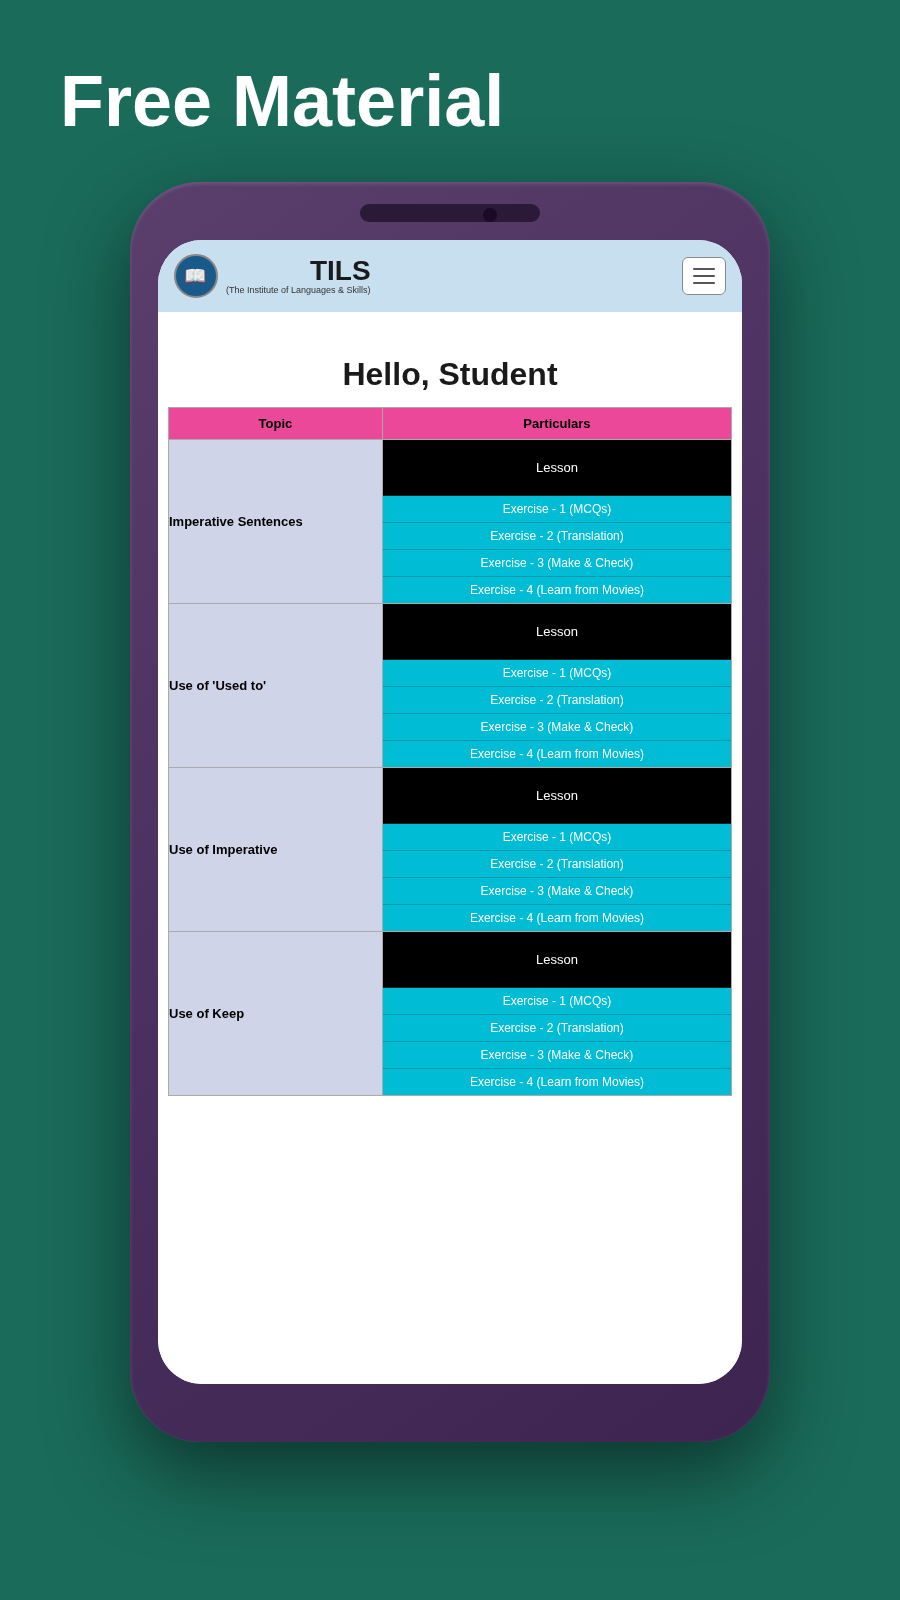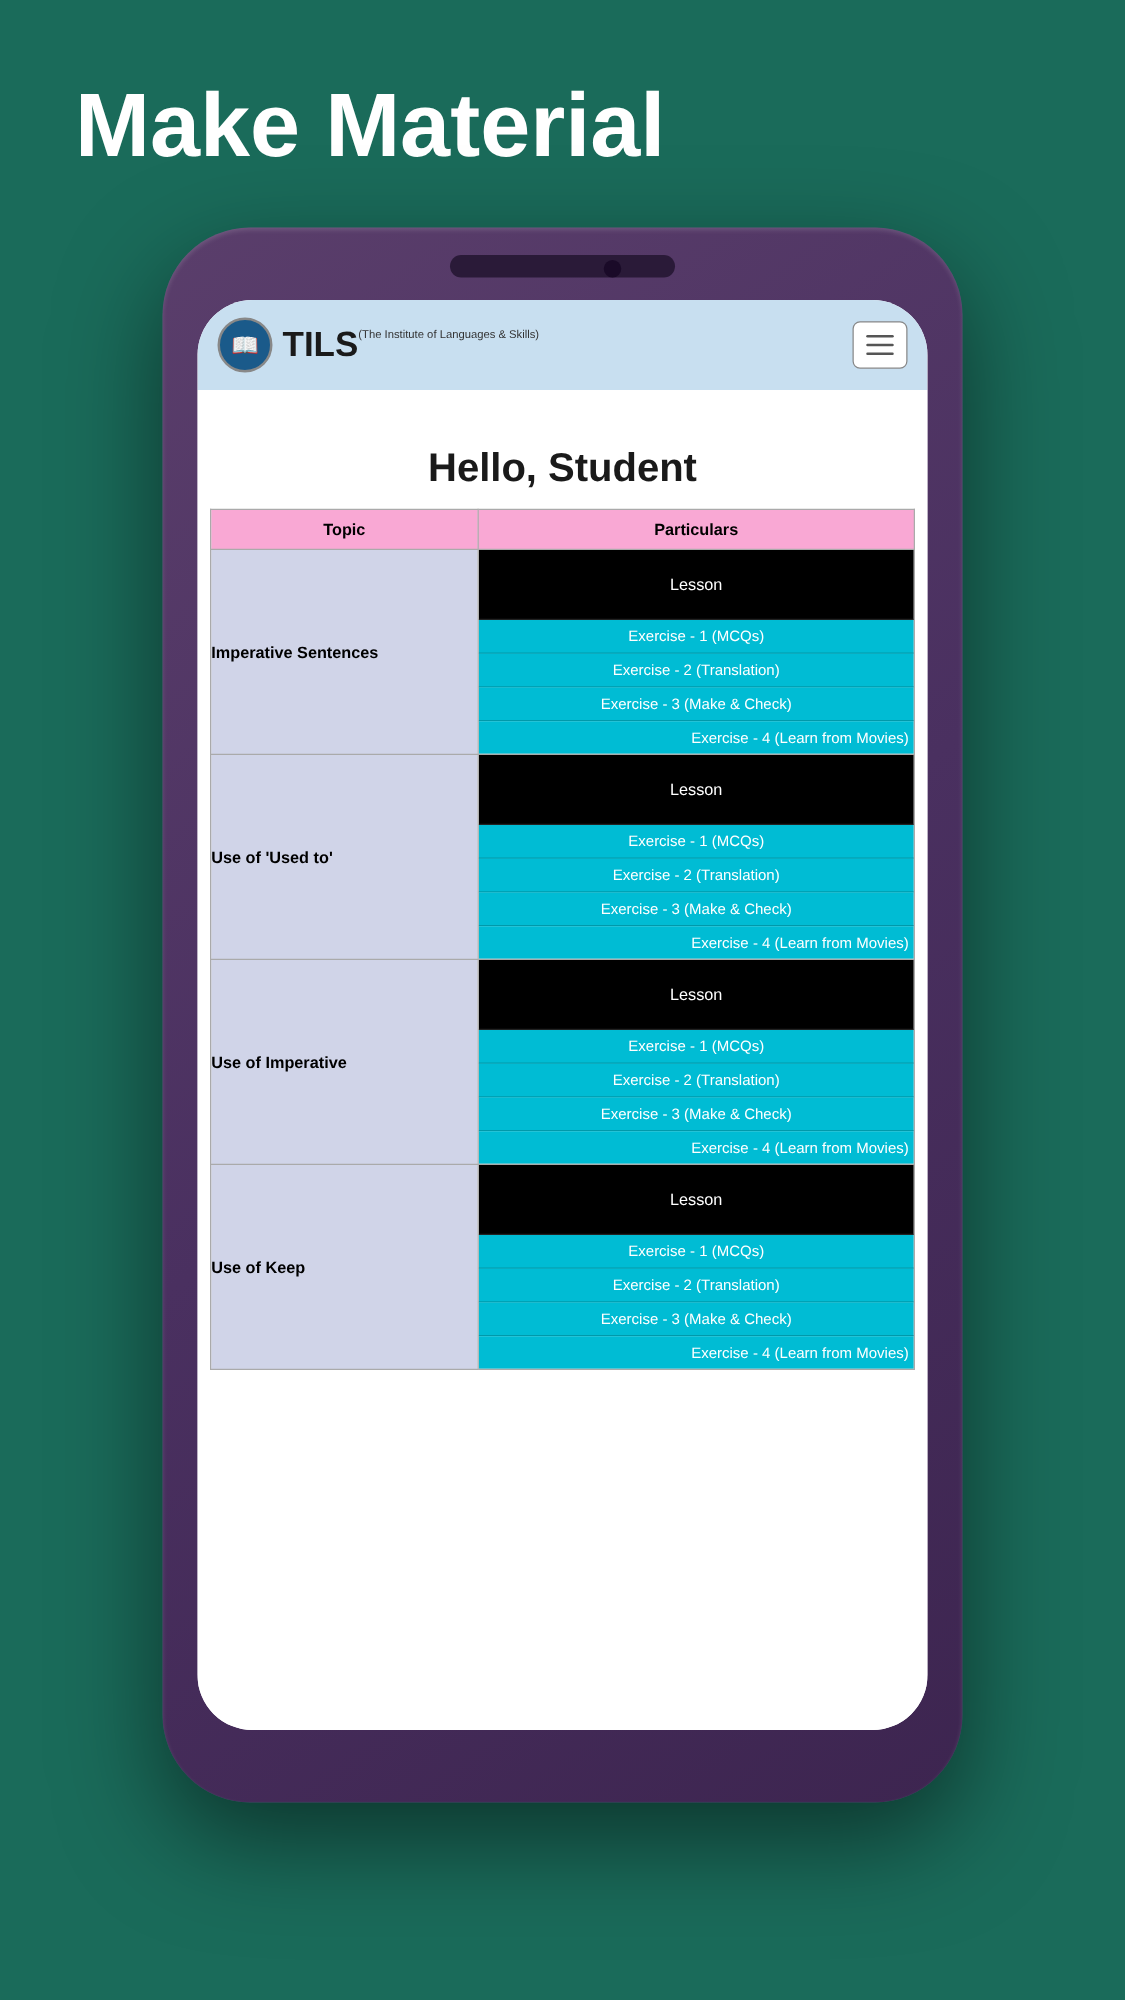--- a/index.html
+++ b/index.html
@@ -109,21 +109,22 @@
       display: flex;
       align-items: center;
       justify-content: center;
       font-size: 18px;
       color: white;
       font-weight: bold;
     }
 
     .logo-text-block {
       display: flex;
-      flex-direction: row;
+      flex-direction: column;
+      align-items: flex-end;
     }
 
     .logo-tils {
       font-size: 28px;
       font-weight: 900;
       color: #1a1a1a;
       line-height: 1;
     }
 
     .logo-subtitle {
@@ -172,21 +173,21 @@
 
     
     .course-table {
       width: calc(100% - 20px);
       margin: 0 10px;
       border-collapse: collapse;
       font-size: 13px;
     }
 
     .course-table th {
-      background: #f9a8d4;
+      background: #ec4899;
       border: 1px solid #aaa;
       padding: 8px 22px;
       text-align: center;
       font-weight: 700;
       font-size: 13px;
     }
 
     .course-table td {
       border: 1px solid #aaa;
       padding: 0;
@@ -225,27 +226,26 @@
       padding: 6px 4px;
       font-size: 12px;
       font-weight: 500;
       display: block;
       border-bottom: 1px solid #0099aa;
       cursor: pointer;
     }
 
     .item-blue:last-child {
       border-bottom: none;
-      text-align: right;
     }
   </style>
 </head>
 <body>
 
-<h1 class="page-title">Make Material</h1>
+<h1 class="page-title">Free Material</h1>
 
 <div class="phone-wrapper">
   <div class="phone-body">
     <div class="phone-notch-area"></div>
     <div class="phone-camera"></div>
   </div>
 
   <div class="phone-screen">
 
     <nav class="nav-bar">

